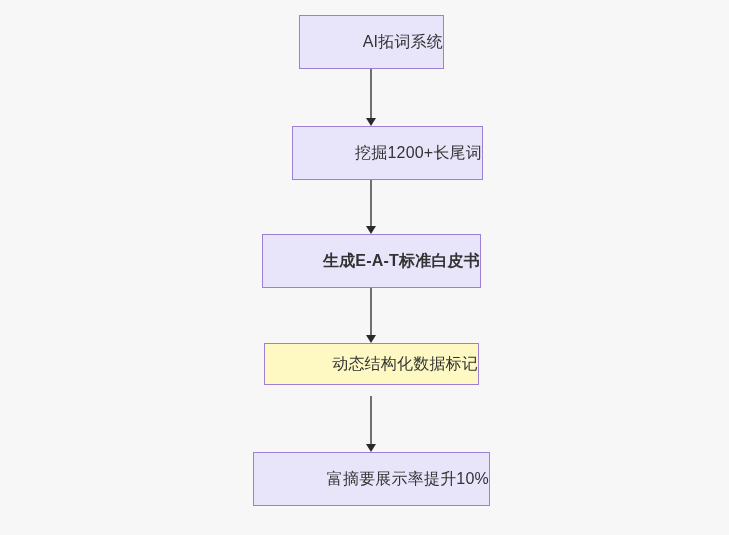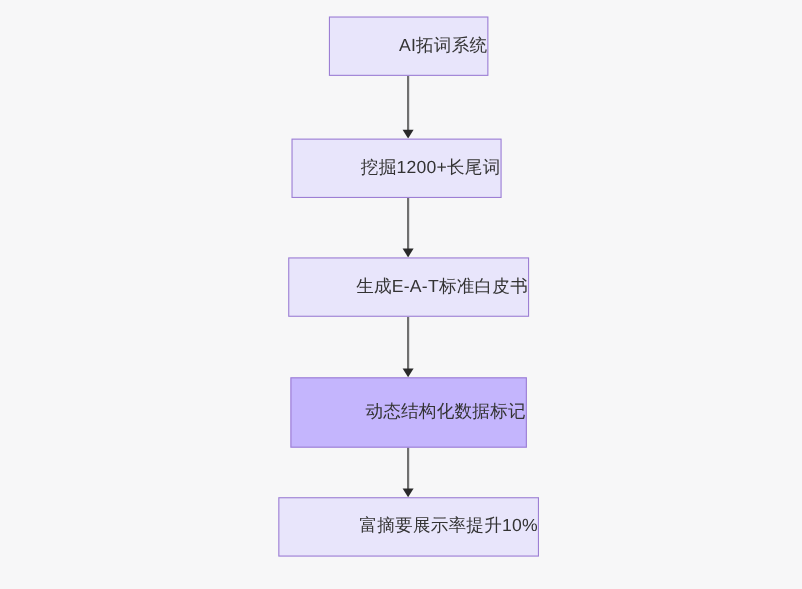--- a/index.html
+++ b/index.html
@@ -66,25 +66,25 @@
       <line class="edge-line" x1="11" y1="0" x2="11" y2="48"></line>
       <polygon class="edge-arrowhead" points="6,47 16,47 11,55"></polygon>
     </svg>
     <svg class="edge" width="22" height="56" style="left: 360px; top: 396px;">
       <line class="edge-line" x1="11" y1="0" x2="11" y2="49"></line>
       <polygon class="edge-arrowhead" points="6,48 16,48 11,56"></polygon>
     </svg>
     <div class="node" style="left: 299px; top: 15px; width: 145px; height: 54px; background: rgb(232, 229, 251); border-color: rgb(157, 127, 212);">
       <span class="node-label" style="color: rgb(51, 51, 51);">AI拓词系统</span>
     </div>
-    <div class="node" style="left: 265px; top: 126px; width: 191px; height: 54px; background: rgb(232, 229, 251); border-color: rgb(157, 127, 212);">
+    <div class="node" style="left: 292px; top: 126px; width: 191px; height: 54px; background: rgb(232, 229, 251); border-color: rgb(157, 127, 212);">
       <span class="node-label" style="color: rgb(51, 51, 51);">挖掘1200+长尾词</span>
     </div>
     <div class="node" style="left: 262px; top: 234px; width: 219px; height: 54px; background: rgb(232, 229, 251); border-color: rgb(157, 127, 212);">
-      <span class="node-label" style="color: rgb(51, 51, 51);">生成E-A-T标准白皮书</span>
+      <span class="node-label" style="color: rgb(51, 51, 51); font-weight: bold;">生成E-A-T标准白皮书</span>
     </div>
-    <div class="node" style="left: 264px; top: 343px; width: 215px; height: 64px; background: #c4b5fd; border-color: rgb(157, 127, 212);">
+    <div class="node" style="left: 264px; top: 343px; width: 215px; height: 42px; background: #fef9c3; border-color: rgb(157, 127, 212);">
       <span class="node-label" style="color: rgb(51, 51, 51);">动态结构化数据标记</span>
     </div>
     <div class="node" style="left: 253px; top: 452px; width: 237px; height: 54px; background: rgb(232, 229, 251); border-color: rgb(157, 127, 212);">
       <span class="node-label" style="color: rgb(51, 51, 51);">富摘要展示率提升10%</span>
     </div>
   </div>
 
 </body></html>

